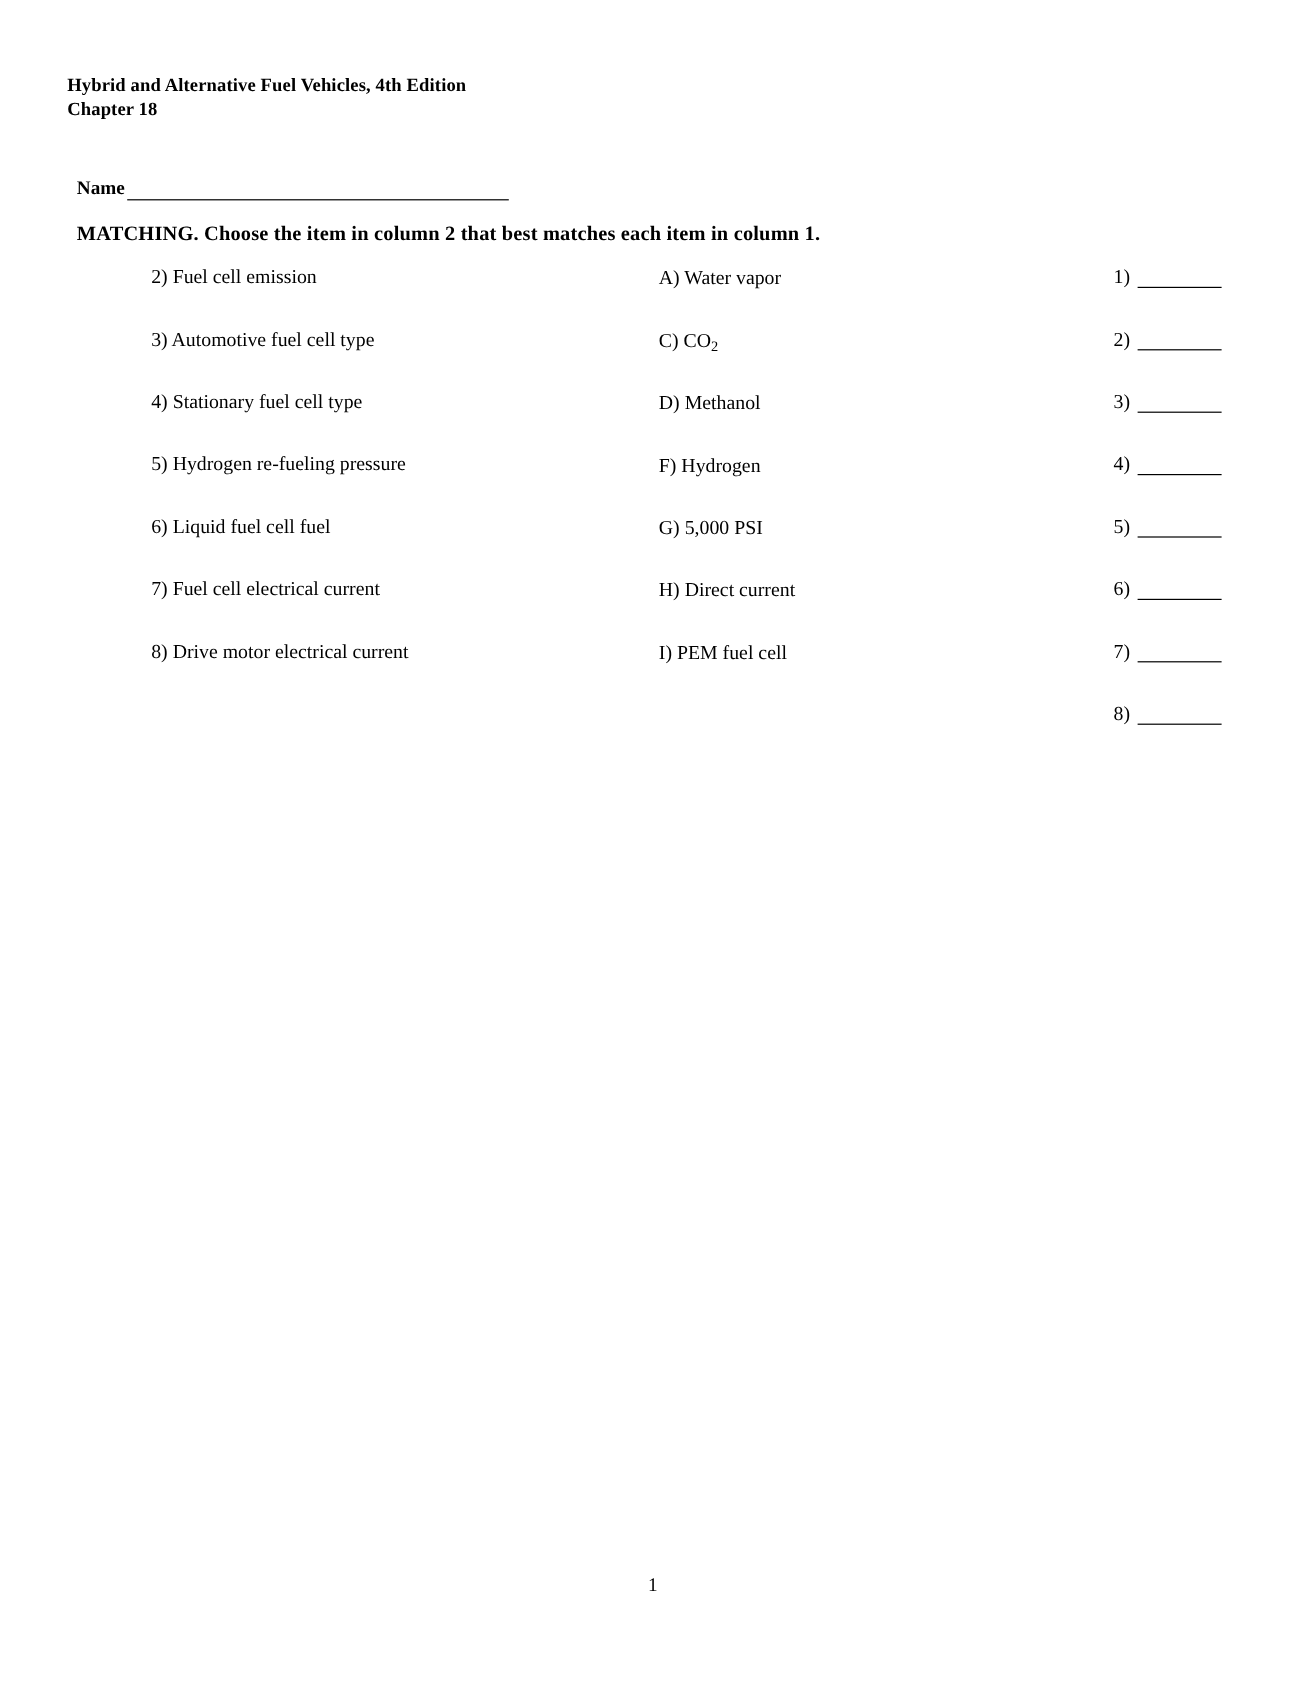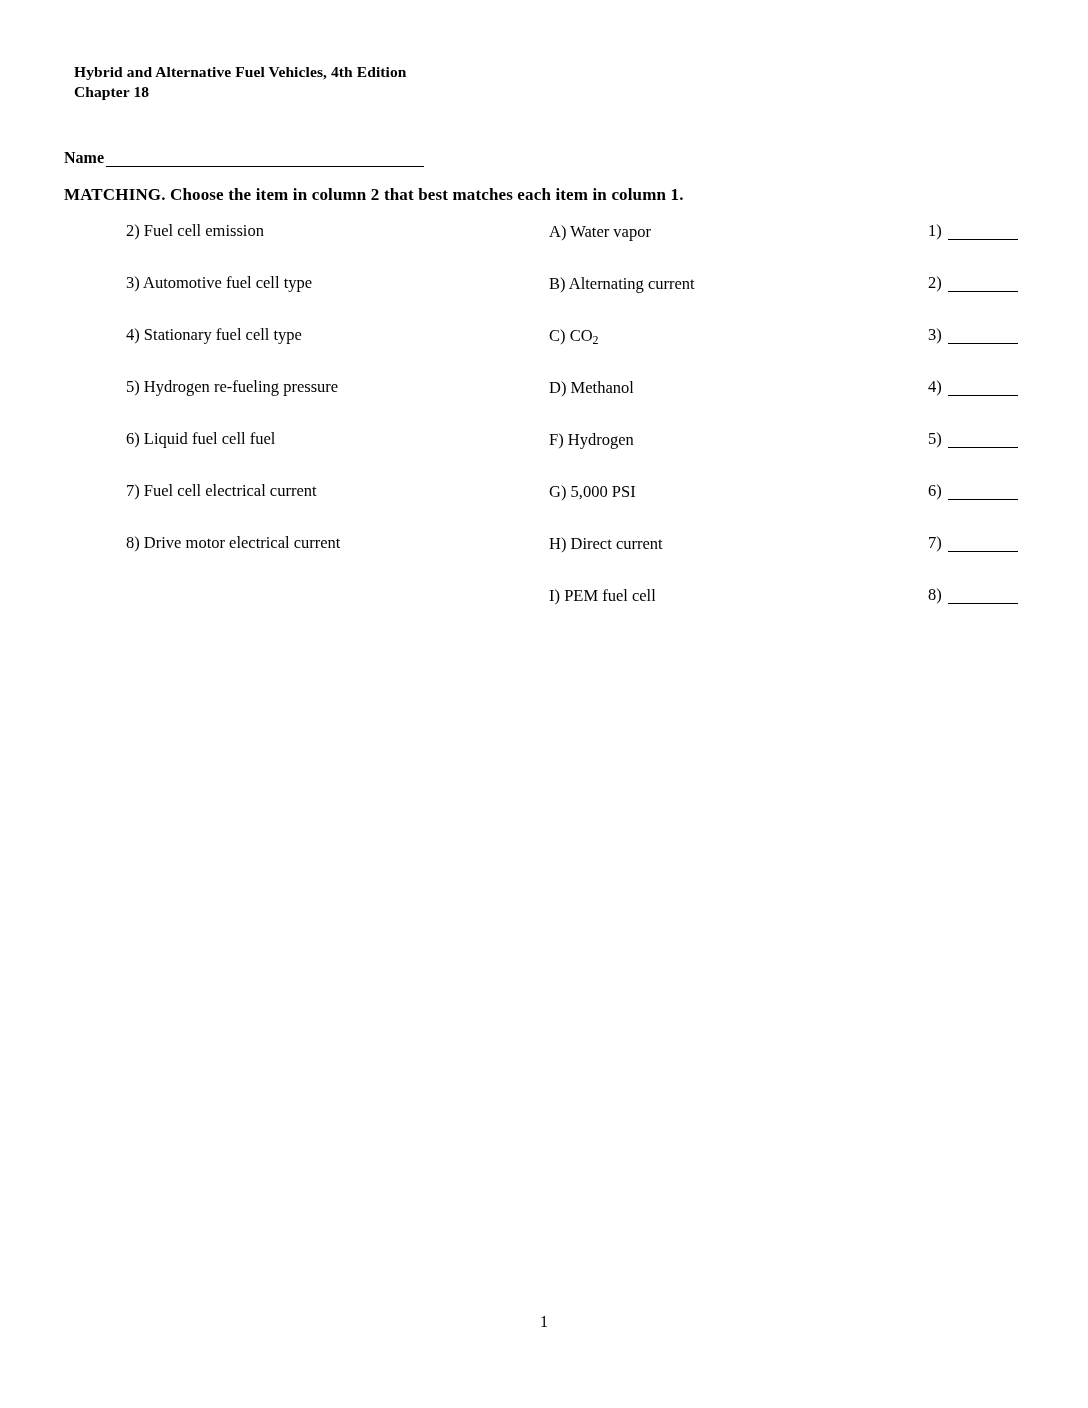--- a/index.html
+++ b/index.html
@@ -16,21 +16,21 @@
     overflow: hidden;
   }
   .page {
     position: absolute;
     inset: 0;
   }
 
   
   .doc-header {
     position: absolute;
-    left: 74px;
+    left: 56px;
     top: 62px;
     font-family: "Liberation Serif", serif;
     font-size: 15.5px;
     font-weight: bold;
     line-height: 1.32;
     letter-spacing: 0.1px;
     white-space: nowrap;
   }
   .doc-header div { display: block; }
 
@@ -161,24 +161,20 @@
     <div class="item">7) Fuel cell electrical current</div>
     <div class="item">8) Drive motor electrical current</div>
   </div>
 
   <div class="col2">
     <div class="item">
       <span>A)</span>
       <span>Water vapor</span><sub></sub>
     </div>
     <div class="item">
-      <span>B)</span>
-      <span>Alternating current</span><sub></sub>
-    </div>
-    <div class="item">
       <span>C)</span>
       <span>CO</span><sub>2</sub>
     </div>
     <div class="item">
       <span>D)</span>
       <span>Methanol</span><sub></sub>
     </div>
     <div class="item">
       <span>F)</span>
       <span>Hydrogen</span><sub></sub>

